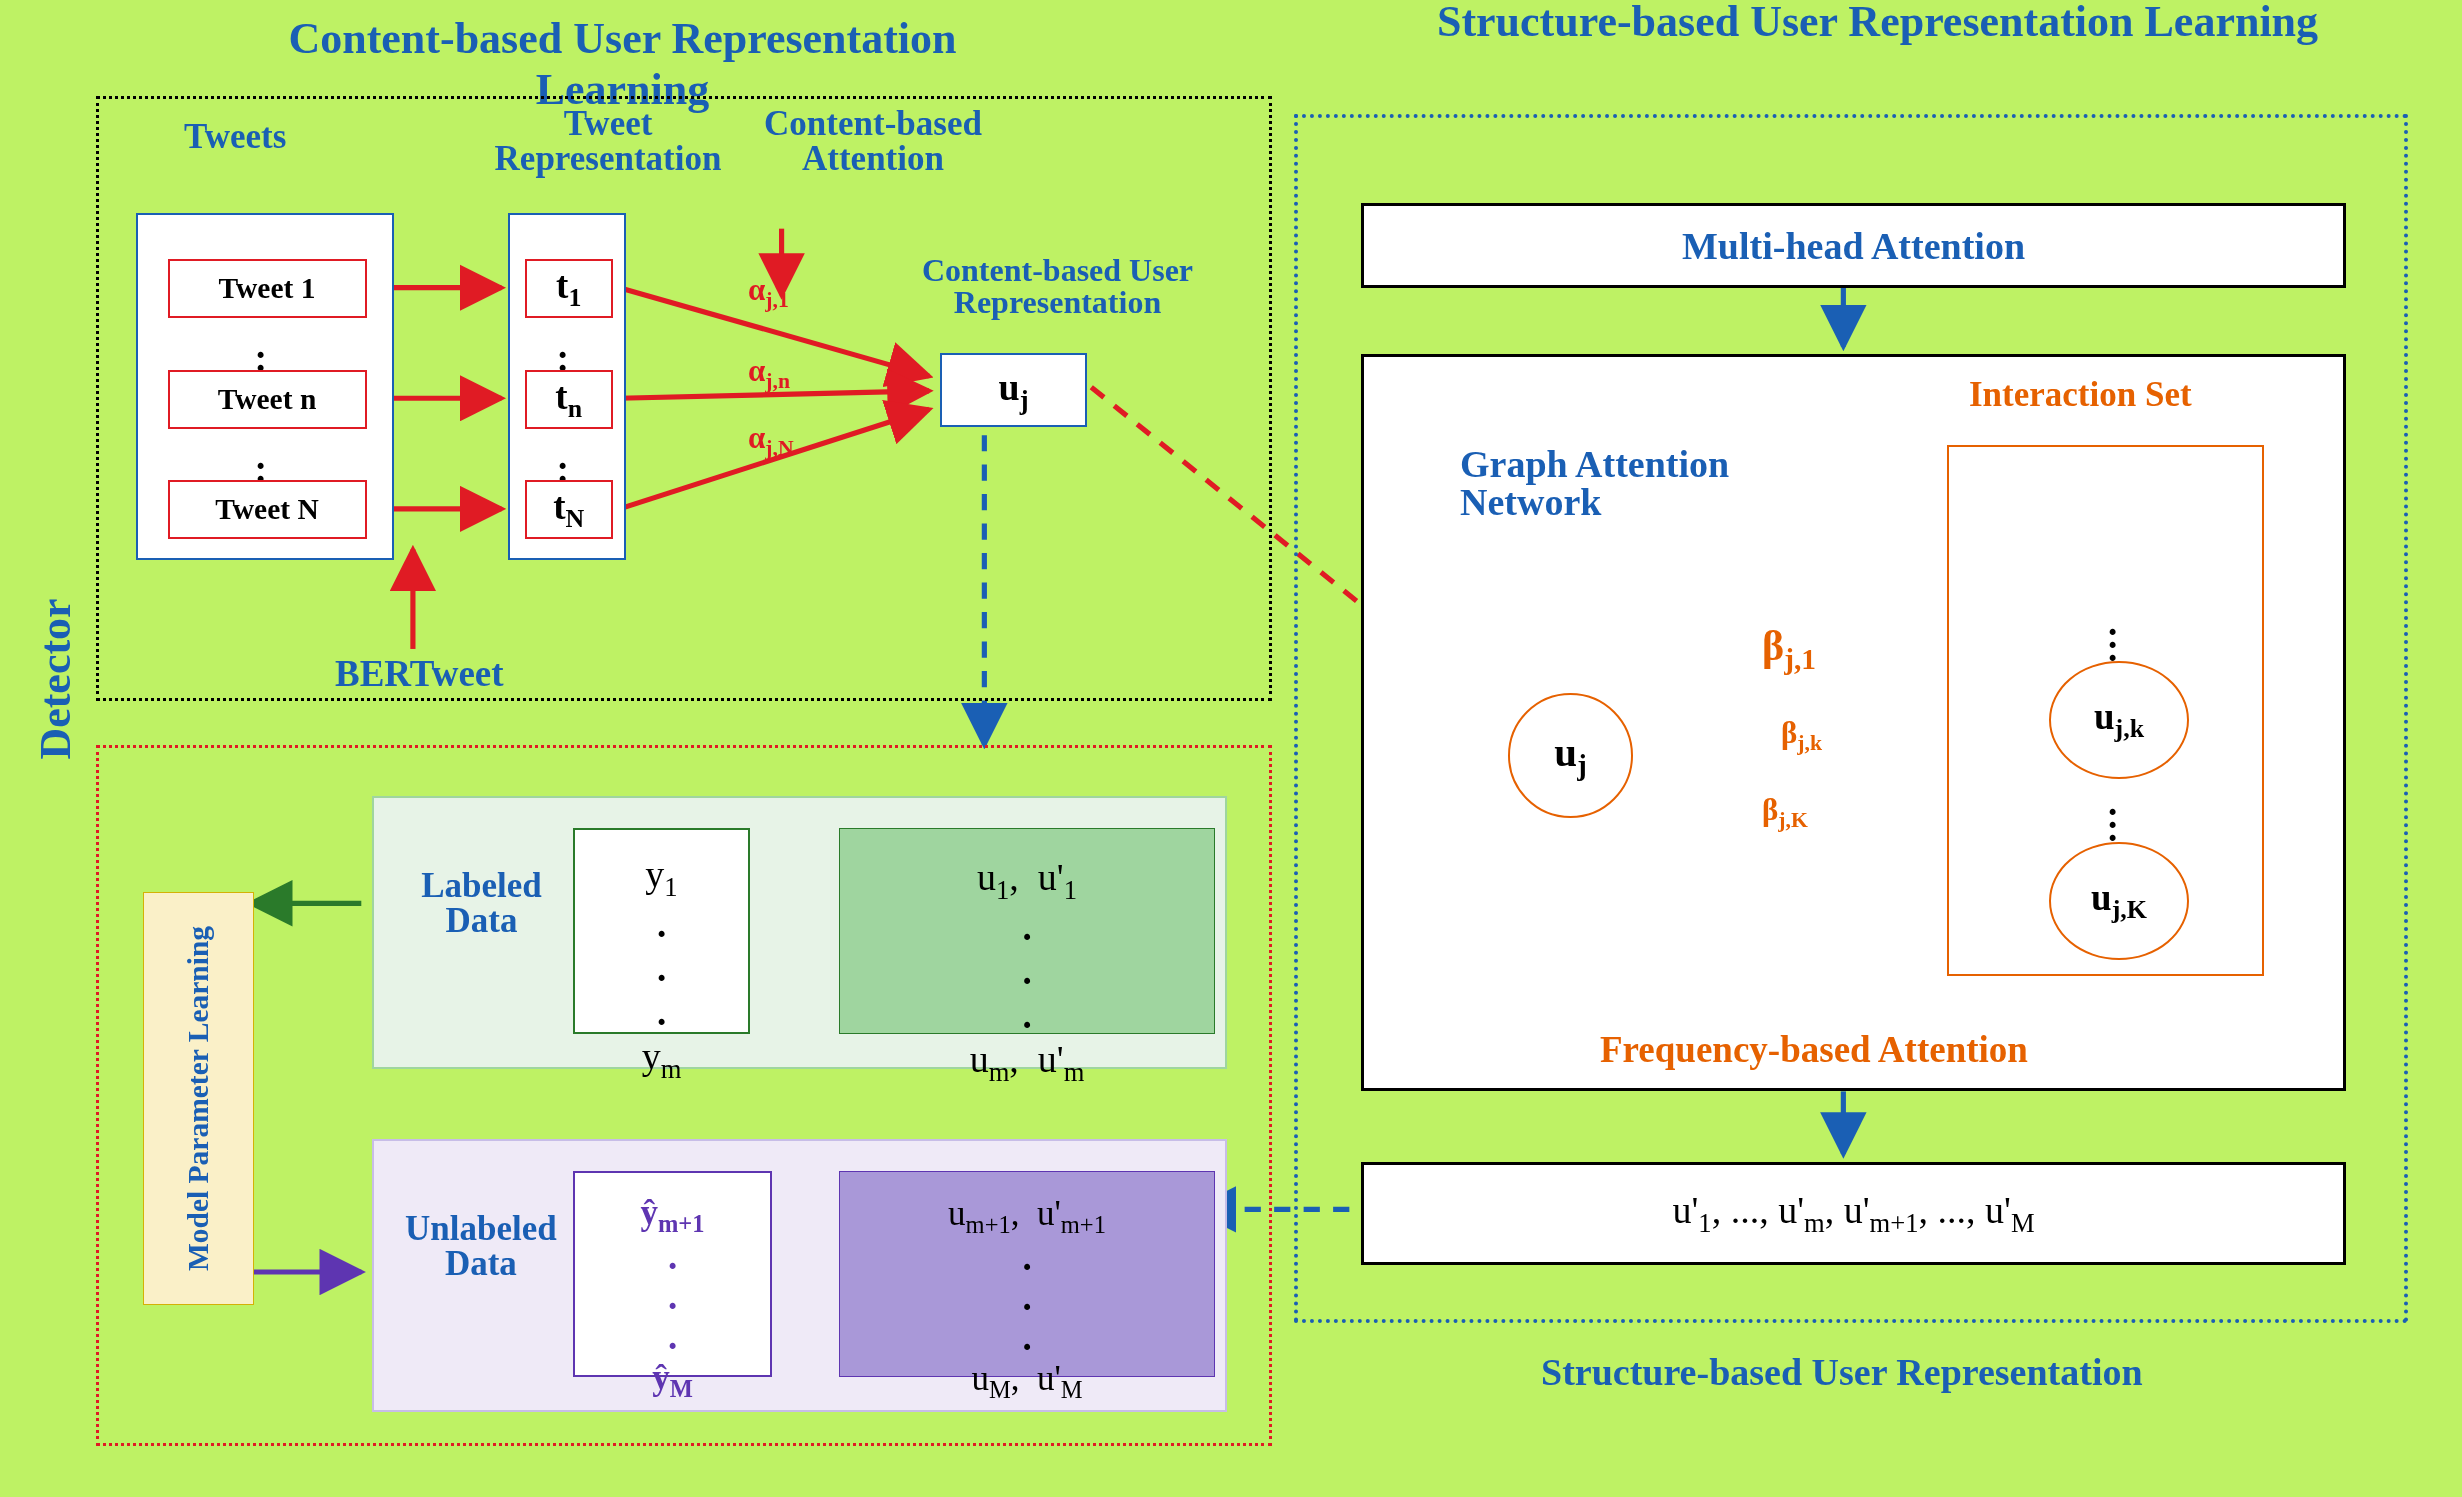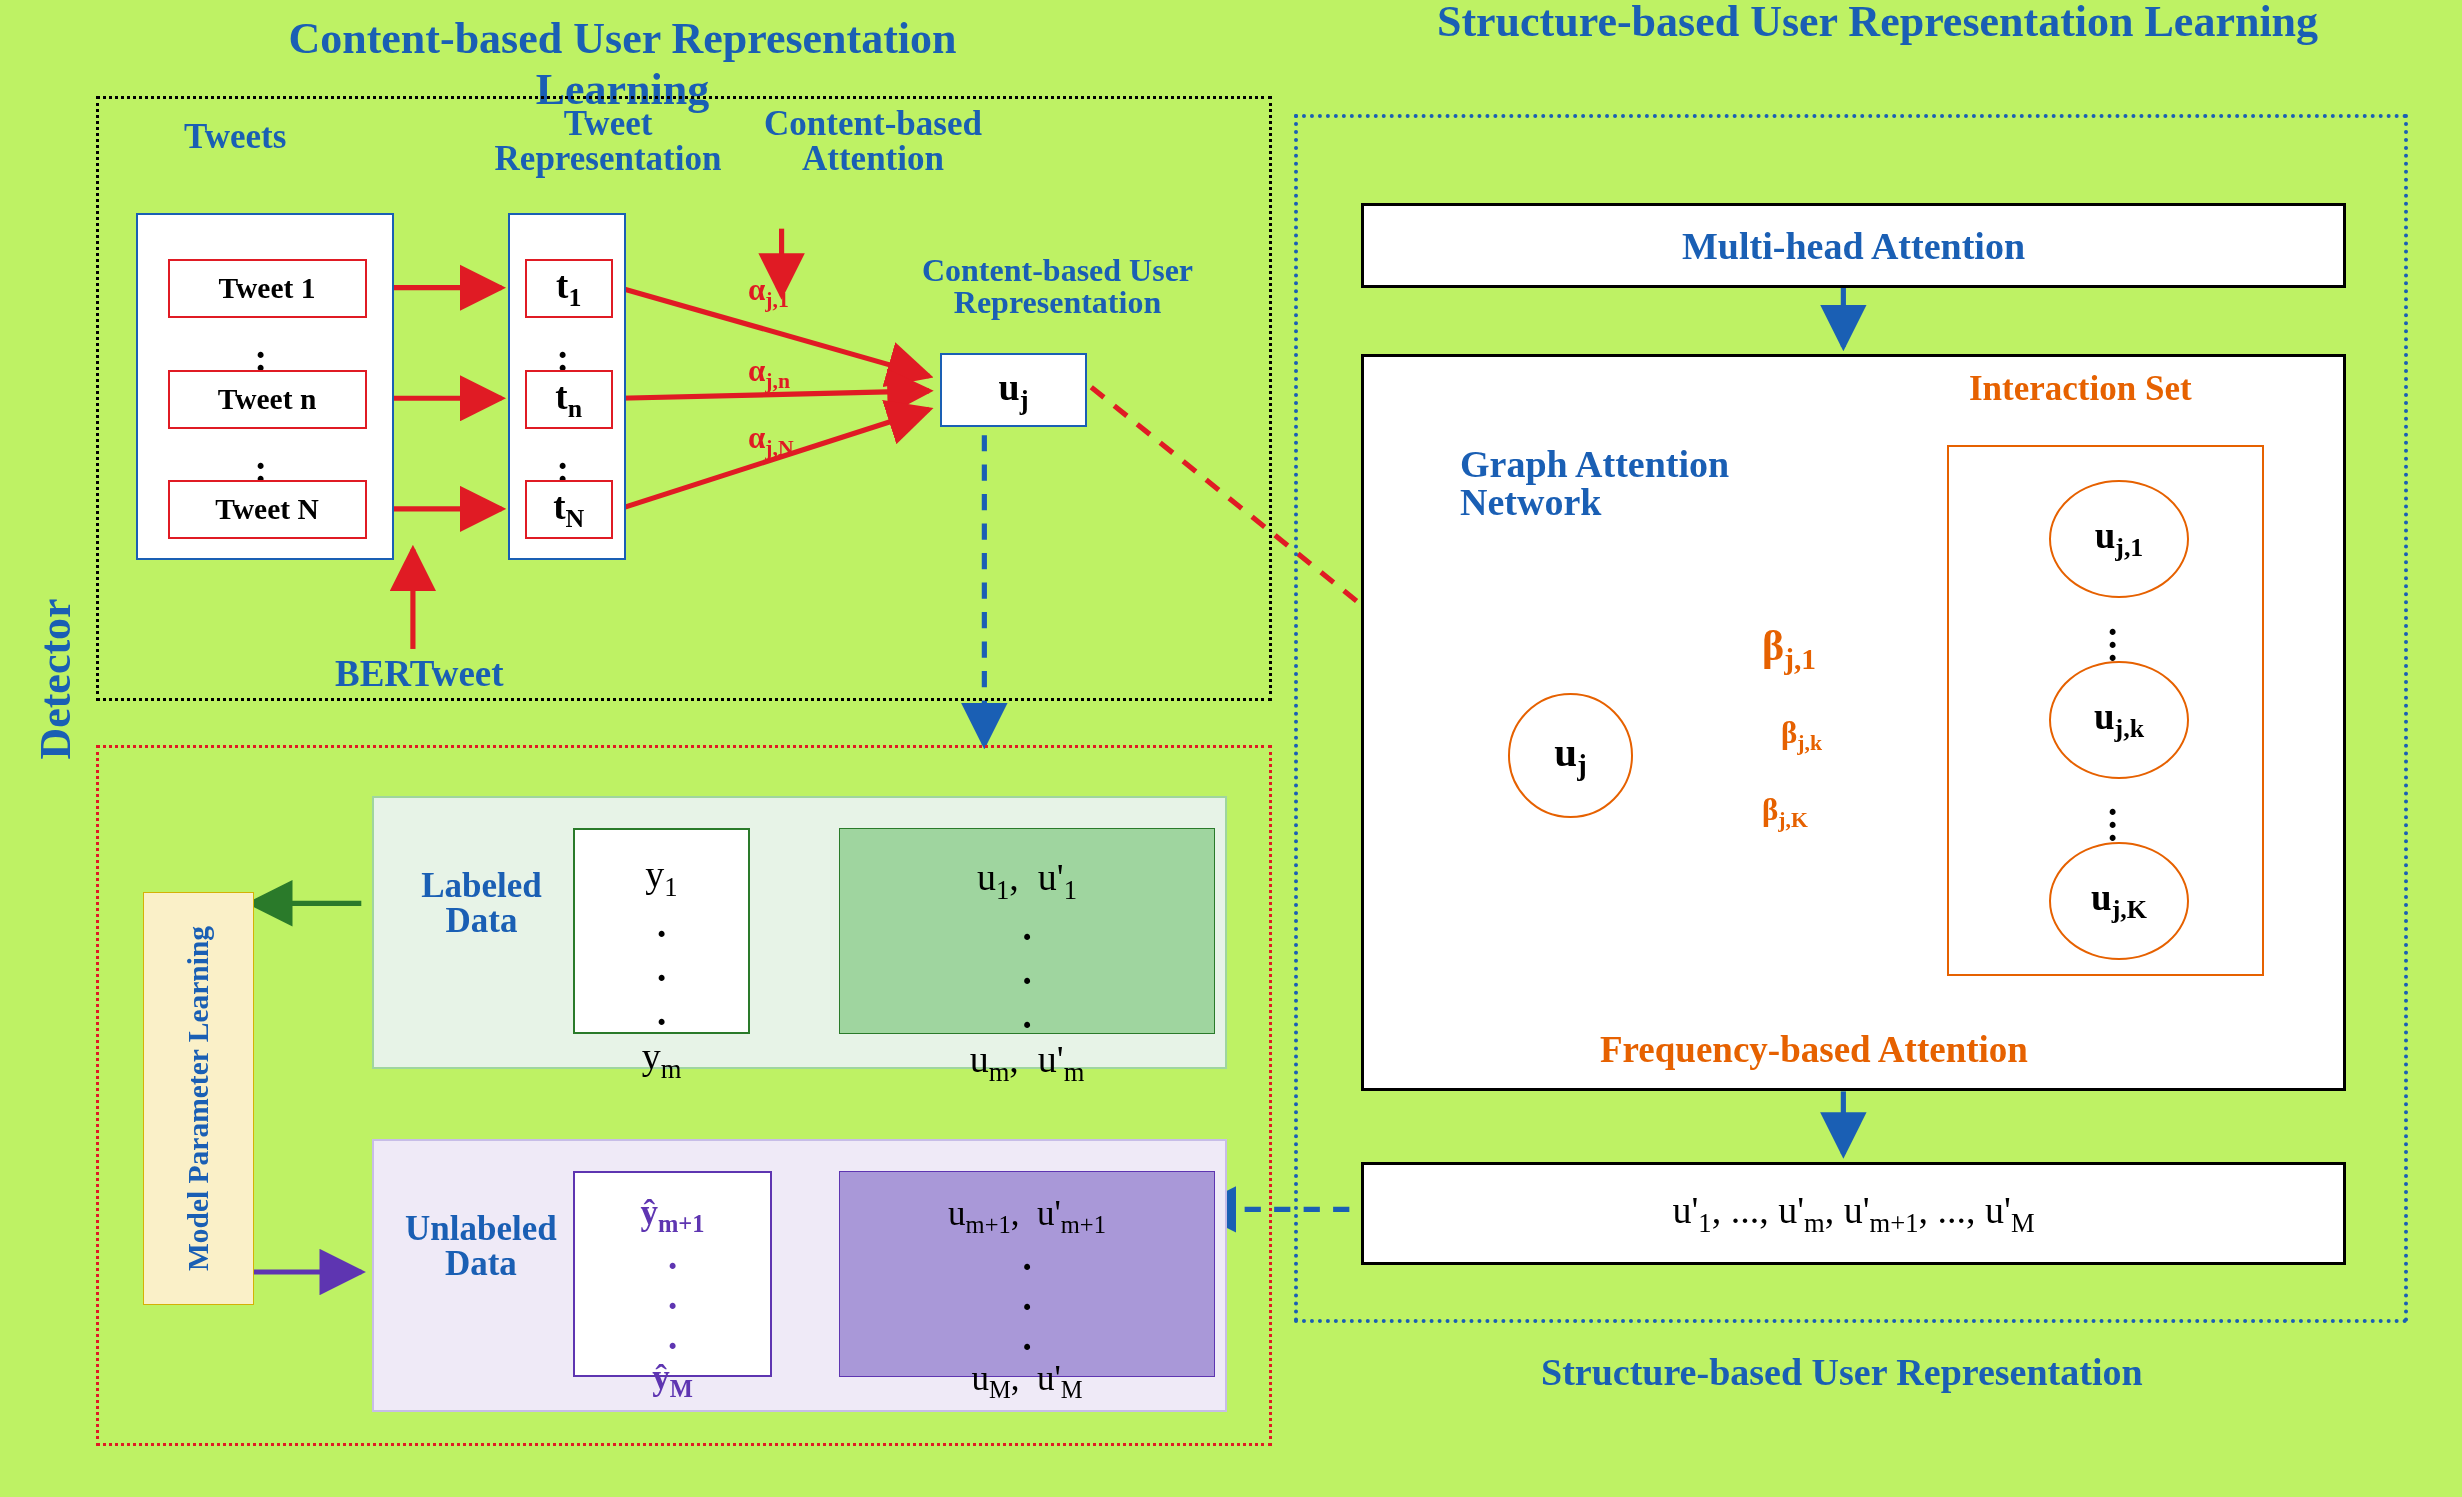--- a/index.html
+++ b/index.html
@@ -157,30 +157,27 @@
   </div>
 
   <div class="abs box-dotted-blue" style="left:1294px; top:114px; width:1114px; height:1209px;">
 
     <div class="abs box-solid-black" style="left:63px; top:85px; width:985px; height:85px; display:flex; align-items:center; justify-content:center;">
       <span class="label-blue" style="font-size:38px;">Multi-head Attention</span>
     </div>
 
     <div class="abs box-solid-black" style="left:63px; top:236px; width:985px; height:737px;">
       <div class="abs label-blue" style="left:96px; top:88px; font-size:38px; width:280px; text-align:left; line-height:1.0;">Graph Attention Network</div>
-      <div class="abs label-orange" style="left:605px; top:12px; font-size:35px;">Interaction Set</div>
+      <div class="abs label-orange" style="left:605px; top:18px; font-size:35px;">Interaction Set</div>
 
       <div class="abs circle-orange" style="left:144px; top:336px; width:125px; height:125px; font-size:41px;">
           <span>u<span class="sub">j</span></span>
         </div>
 
       <div class="abs" style="left:583px; top:88px; width:317px; height:531px; border:2.9px solid #e66100;">
-        <div class="abs circle-orange" style="left:100px; top:33px; width:140px; height:118px; font-size:37px;">
-            <span>u<span class="sub">j,1</span></span>
-          </div>
         <div class="abs vdots" style="left:159px; top:170px;">.<br>.<br>.</div>
         <div class="abs circle-orange" style="left:100px; top:214px; width:140px; height:118px; font-size:37px;">
             <span>u<span class="sub">j,k</span></span>
           </div>
         <div class="abs vdots" style="left:159px; top:350px;">.<br>.<br>.</div>
         <div class="abs circle-orange" style="left:100px; top:395px; width:140px; height:118px; font-size:37px;">
             <span>u<span class="sub">j,K</span></span>
           </div>
       </div>
 

